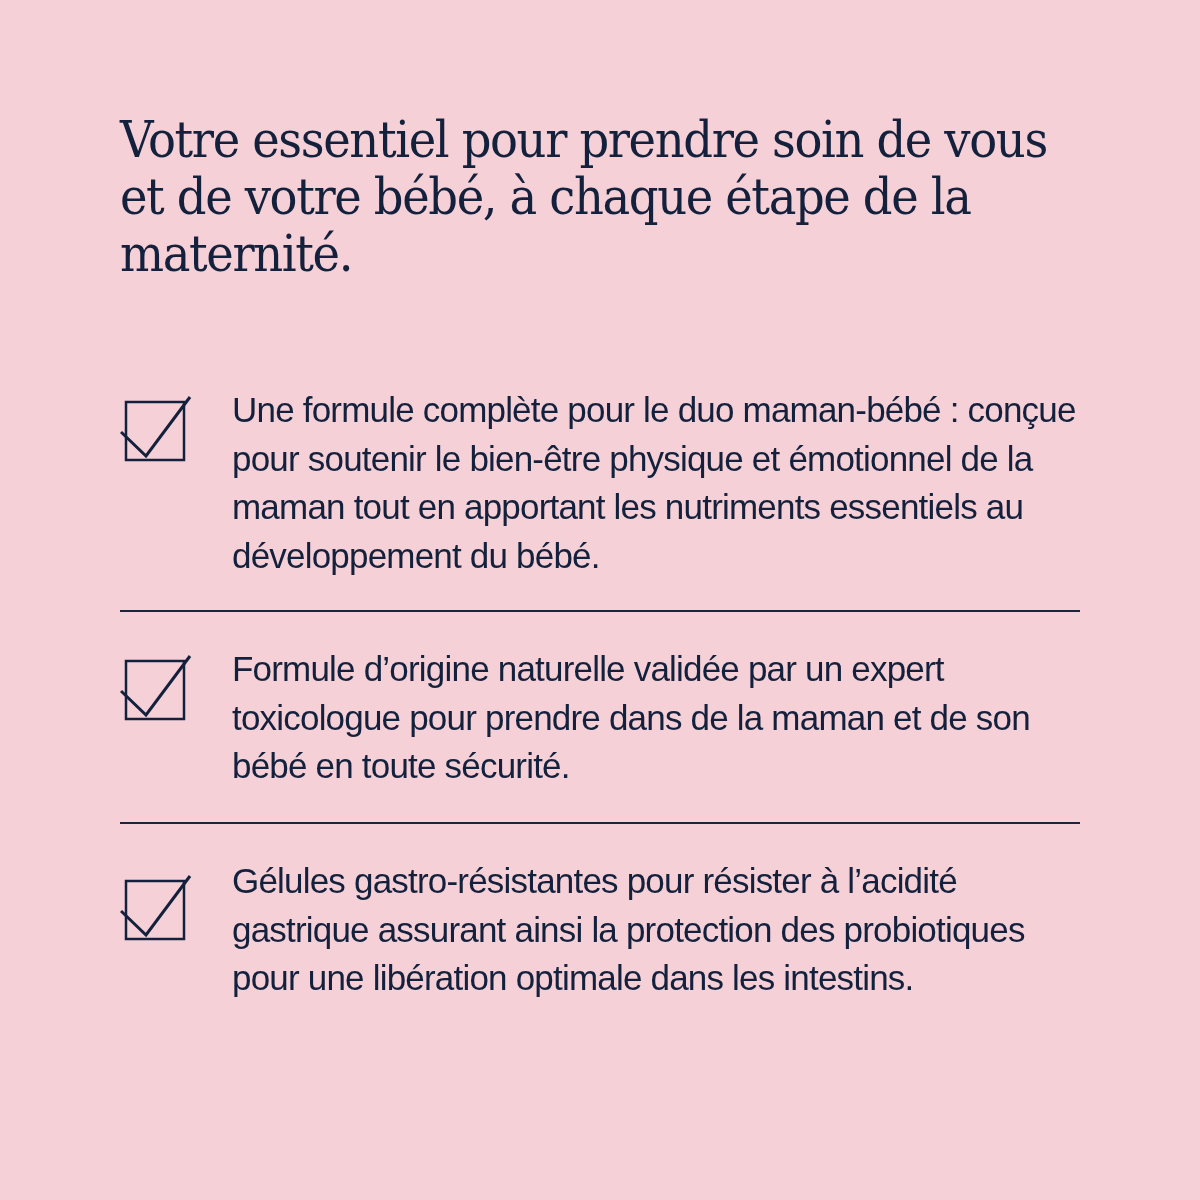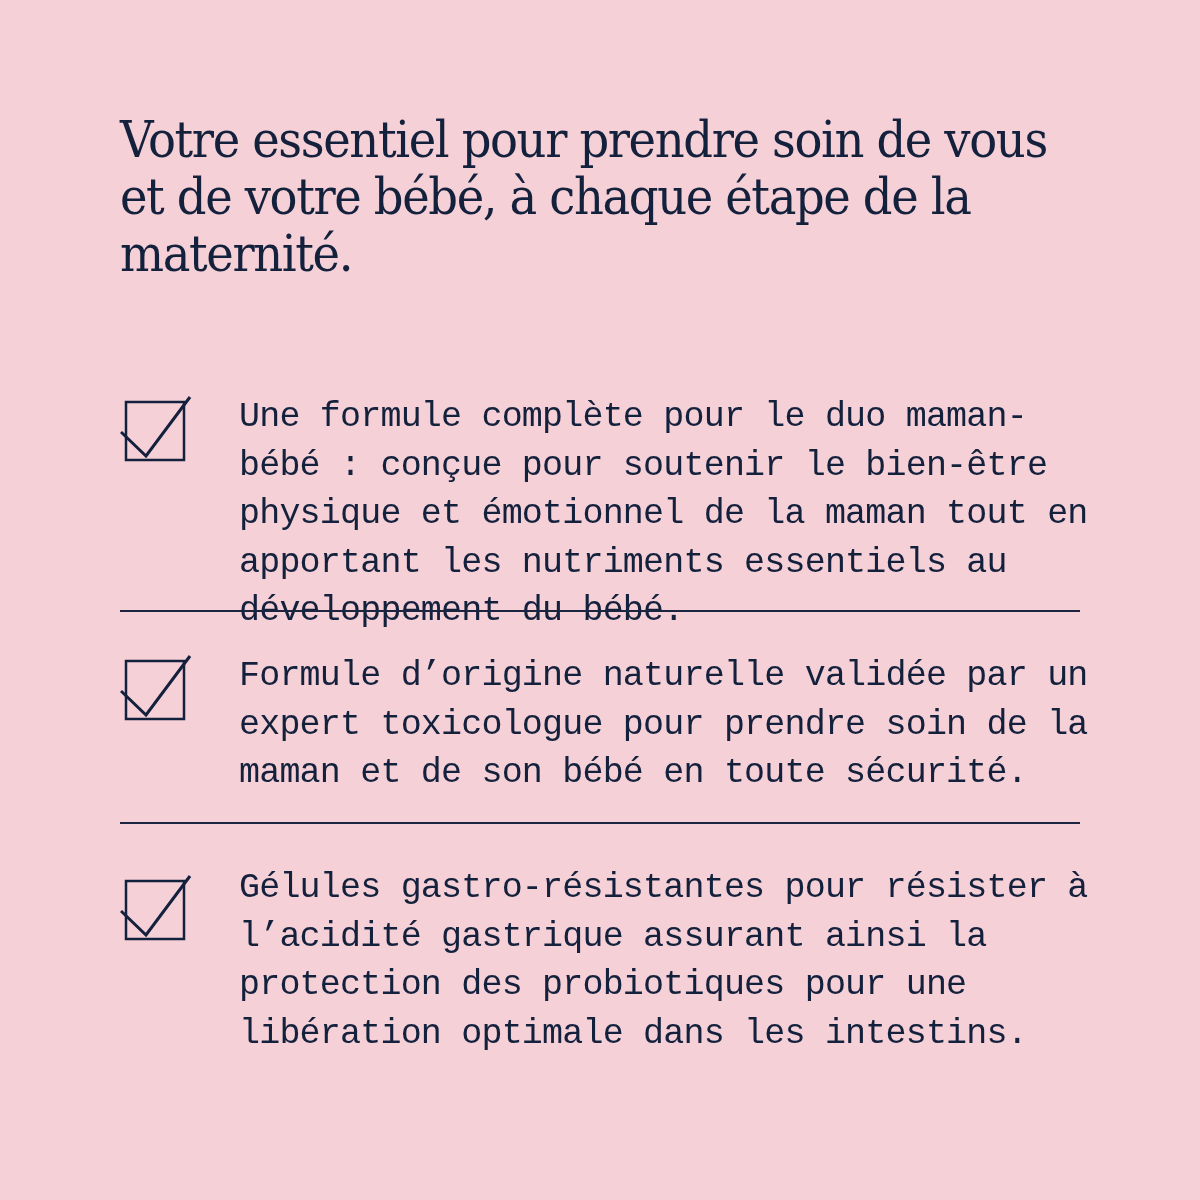--- a/index.html
+++ b/index.html
@@ -31,25 +31,25 @@
     .check {
       position: absolute;
       left: 0; top: 0;
       width: 72px; height: 72px;
     }
     .feature-text {
       position: absolute;
       left: 112px;
       top: 0;
       width: 860px;
-      font-family: Liberation Mono, monospace;
+      font-family: Liberation Sans, sans-serif;
       font-size: 35px;
       line-height: 48.5px;
       letter-spacing: -0.8px;
-      margin: 7px;
+      margin: 0;
     }
     .divider {
       position: absolute;
       left: 120px;
       width: 960px;
       height: 0;
       border-top: 2px solid #1c2540;
     }
   </style>
 </head>
@@ -65,21 +65,21 @@
   <p class="feature-text" style="top:-6px;">Une formule complète pour le duo maman-bébé : conçue pour soutenir le bien-être physique et émotionnel de la maman tout en apportant les nutriments essentiels au développement du bébé.</p>
 </div>
 
 <div class="divider" style="top:610px;"></div>
 
 <div class="feature" style="top:651px;">
   <svg class="check" viewBox="0 0 72 72">
     <rect x="6" y="10" width="58" height="58" fill="none" stroke="#14213d" stroke-width="2.5"></rect>
     <polyline points="1,40 26,64 70,5" fill="none" stroke="#14213d" stroke-width="3"></polyline>
   </svg>
-  <p class="feature-text" style="top:-6px;">Formule d’origine naturelle validée par un expert toxicologue pour prendre soin de la maman et de son bébé en toute sécurité.</p>
+  <p class="feature-text" style="top:-6px;">Formule d’origine naturelle validée par un expert toxicologue pour prendre dans de la maman et de son bébé en toute sécurité.</p>
 </div>
 
 <div class="divider" style="top:822px;"></div>
 
 <div class="feature" style="top:871px;">
   <svg class="check" viewBox="0 0 72 72">
     <rect x="6" y="10" width="58" height="58" fill="none" stroke="#14213d" stroke-width="2.5"></rect>
     <polyline points="1,40 26,64 70,5" fill="none" stroke="#14213d" stroke-width="3"></polyline>
   </svg>
   <p class="feature-text" style="top:-14px;">Gélules gastro-résistantes pour résister à l’acidité gastrique assurant ainsi la protection des probiotiques pour une libération optimale dans les intestins.</p>

